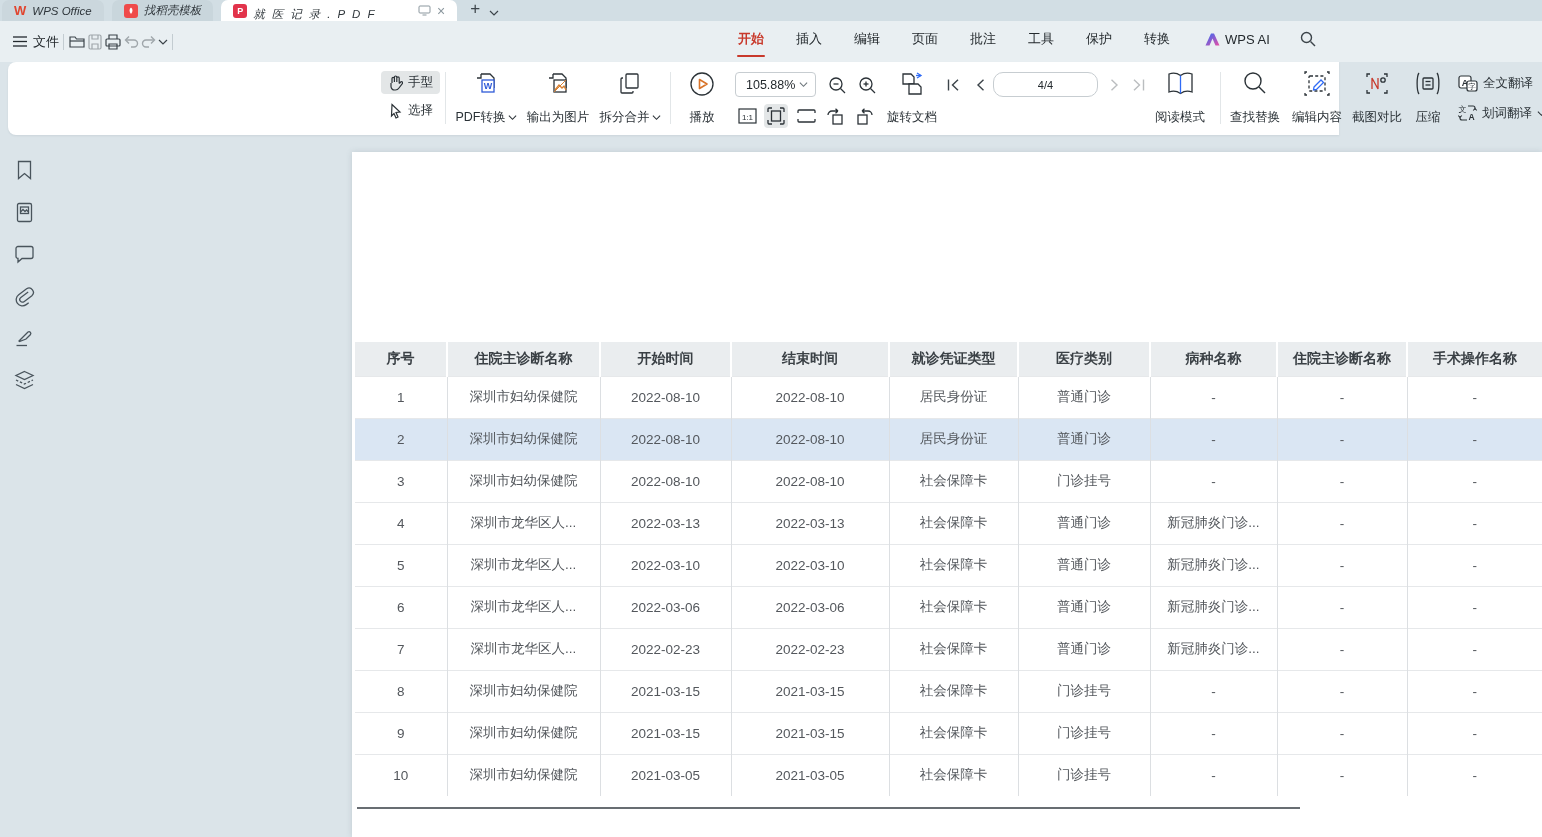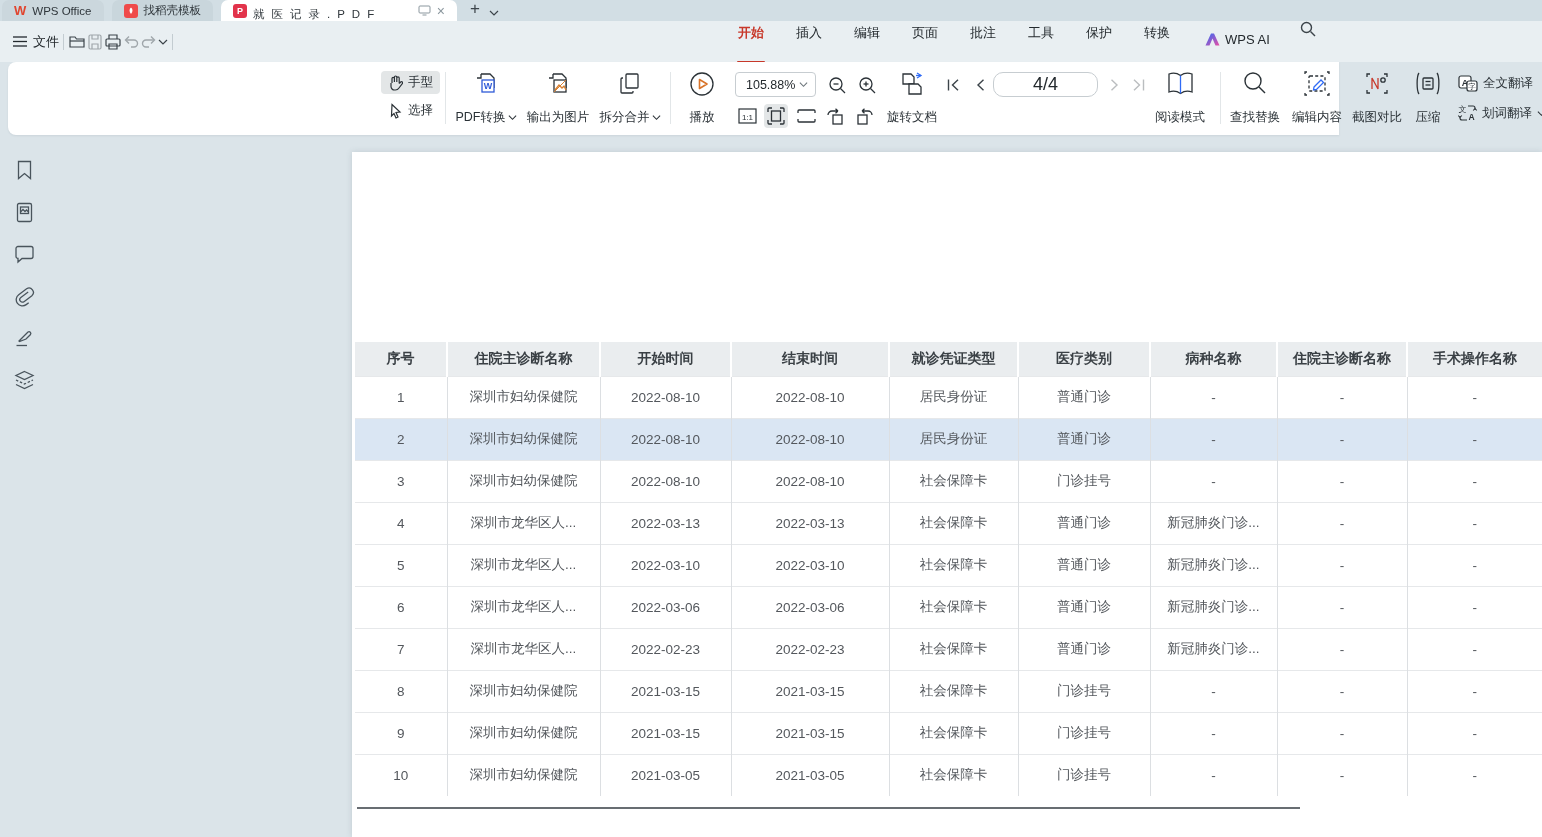--- a/index.html
+++ b/index.html
@@ -6,53 +6,53 @@
   html,body { width:1542px; height:837px; overflow:hidden; }
   body { font-family:"Liberation Sans","DejaVu Sans",sans-serif; background:#dbe4e9; position:relative; color:#3c444a; }
   svg { display:block; }
 
   
   .tabbar { position:absolute; left:0; top:0; width:100%; height:21px; background:#d2dee4; display:flex; align-items:flex-end; }
   .tab { height:21px; display:flex; align-items:center; gap:6px; padding:0 12px; border-radius:7px 7px 0 0; font-size:11.5px; color:#2f363b; cursor:default; }
   .tab.home { background:#cbd7dd; margin-left:2px; }
   .tab.docer { background:#c9d6dc; margin-left:8px; }
   .tab.doc { background:#ffffff; margin-left:8px; width:236px; }
-  .tab .tab-label { white-space:nowrap; }
+  .tab .tab-label { white-space:nowrap;font-style:italic; }
   .tab.doc .tab-label { letter-spacing:7px; font-size:11.5px; flex:1;margin-top:8px; }
   .sq-icon { width:14px; height:14px; border-radius:3px; display:flex; align-items:center; justify-content:center; color:#fff; font-size:9px; font-weight:bold; flex:none; }
   .tab-ctrl { color:#8b979e; font-size:12px; line-height:1; }
   .tabbar-plus { font-size:17px; color:#3c444a; margin-left:13px; margin-bottom:2px; }
   .tabbar-chev { margin-left:9px; margin-bottom:5px; }
 
   
   .menubar { position:absolute; left:0; top:21px; width:100%; height:41px; background:#e9eff2; display:flex; align-items:center; }
   .qat { display:flex; align-items:center; padding-left:13px; }
   .qat .vdiv { width:1px; height:16px; background:#c3ccd1; margin:0 4px; }
   .file-btn { display:flex; align-items:center; gap:6px; font-size:13px; color:#23292d; }
   .qat-icn { width:18px; height:18px; }
   .dim { opacity:.42; }
-  .menus { position:absolute; left:737px; top:0; height:36px; display:flex; gap:30px; }
+  .menus { position:absolute; left:737px; top:0; height:36px; display:flex; align-items:center; gap:30px; }
   .menu-item { font-size:13px; color:#23292d; position:relative; padding:3px 1px; }
   .menu-item.active { color:#c8392b; font-weight:bold; }
   .menu-item.active::after { content:""; position:absolute; left:0; right:0; bottom:-6px; height:2.5px; background:#c8392b; border-radius:2px; }
   .wpsai { display:flex; align-items:center; gap:5px; font-size:13px; color:#23292d; margin-left:4px; }
 
   
   .toolbar { position:absolute; left:8px; top:62px; width:1331px; height:73px; background:#ffffff; border-radius:8px 0 0 8px; box-shadow:0 1px 2px rgba(90,110,120,.12); }
   .tb-abs { position:absolute; }
   .vsep { position:absolute; top:10px; width:1px; height:52px; background:#e2e6e8; }
   .mini-btn { display:flex; align-items:center; gap:5px; font-size:12.5px; color:#2b3237; padding:3px 7px; border-radius:4px; white-space:nowrap; }
   .mini-btn.on { background:#e3e6e7; }
   .bigbtn { position:absolute; top:7px; width:72px; height:60px; display:flex; flex-direction:column; align-items:center; justify-content:space-between; padding:2px 0 3px; border-radius:4px; }
   .bigbtn .bb-label { font-size:12.5px; color:#2b3237; white-space:nowrap; display:flex; align-items:center; gap:2px; }
   .chev { width:9px; height:9px; }
   .zoombox { position:absolute; left:727px; top:10px; width:81px; height:25px; border:1px solid #c7cdd1; border-radius:4px; display:flex; align-items:center; justify-content:space-between; padding:0 7px 0 10px; font-size:12.5px; color:#23292d; background:#fff; }
   .icobtn { position:absolute; display:flex; align-items:center; justify-content:center; border-radius:4px; }
   .icobtn.on { background:#e3e6e7; }
-  .pagebox { position:absolute; left:985px; top:10px; width:105px; height:25px; border:1px solid #c7cdd1; border-radius:10px; display:flex; align-items:center; justify-content:center; font-size:18px; color:#23292d; background:#fff; }
+  .pagebox { position:absolute; left:985px; top:10px; width:105px; height:25px; border:1px solid #c7cdd1; border-radius:10px; display:flex; align-items:center; justify-content:center; font-size:11px; color:#23292d; background:#fff; }
   .row2btn { position:absolute; top:100px; display:flex; align-items:center; gap:4px; font-size:12.5px; color:#2b3237; padding:3px 7px; border-radius:4px; white-space:nowrap; }
   .row2btn.on { background:#e3e6e7; }
   .stack-btn { position:absolute; display:flex; align-items:center; gap:5px; font-size:12.5px; color:#2b3237; padding:3px 6px; border-radius:4px; white-space:nowrap; }
 
   
   .side-icons { position:absolute; left:12px; top:158px; width:24px; display:flex; flex-direction:column; gap:18px; align-items:center; }
   .side-icons .sbtn { width:24px; height:24px; display:flex; align-items:center; justify-content:center; }
   .page { position:absolute; left:352px; top:152px; width:1190px; height:685px; background:#ffffff; box-shadow:0 0 6px rgba(80,100,110,.18); }
 
   table.rec { position:absolute; left:3px; top:190px; width:1187px; border-collapse:collapse; table-layout:fixed; }

